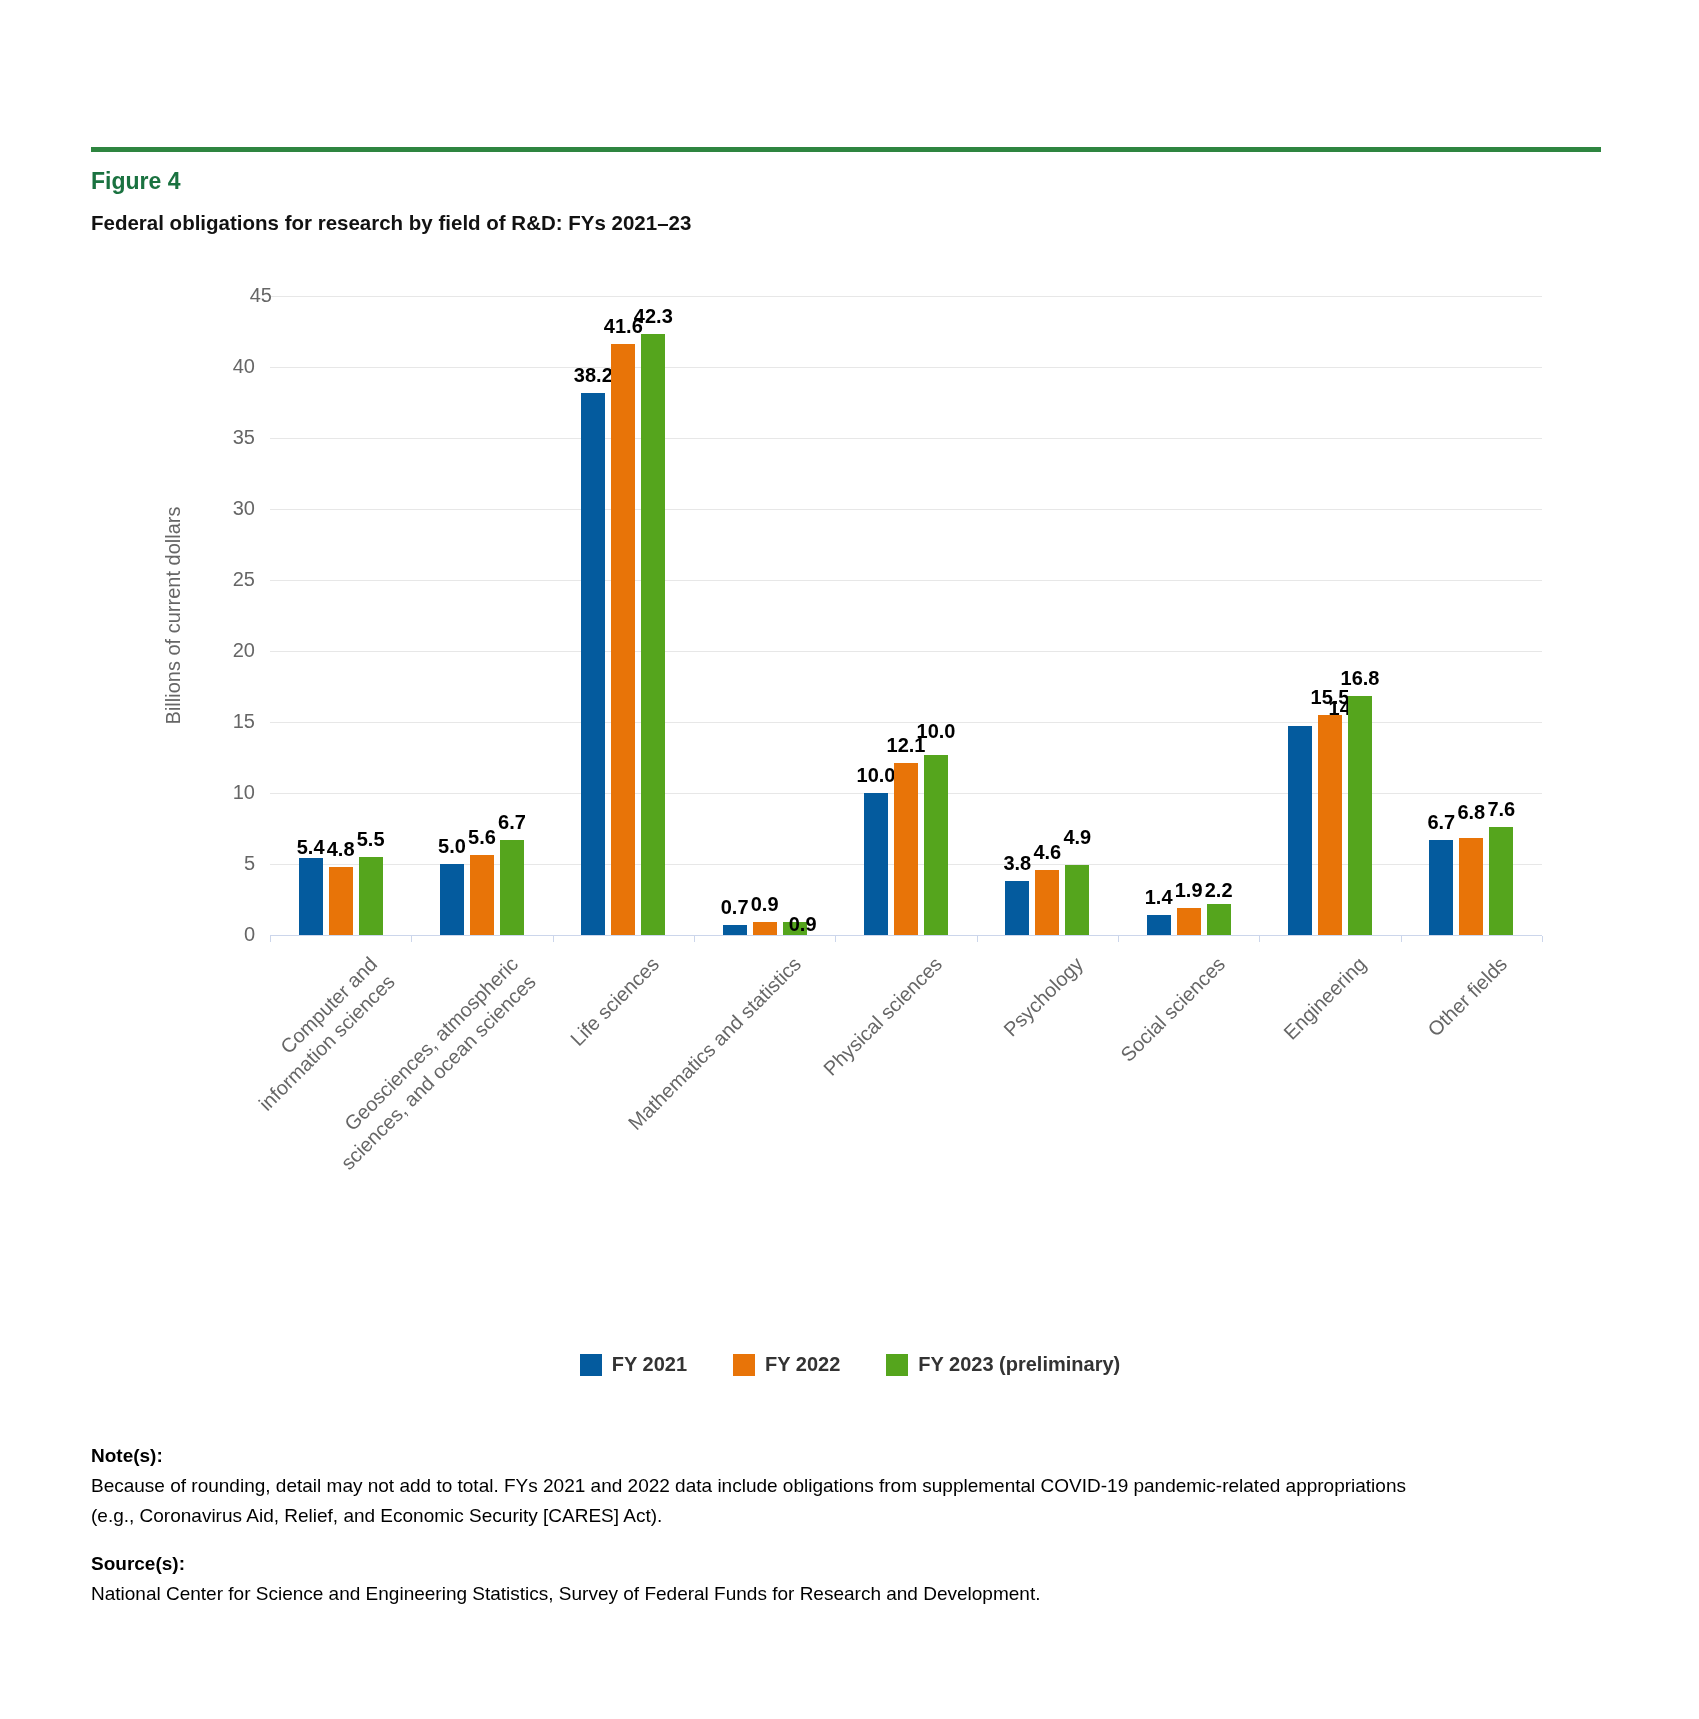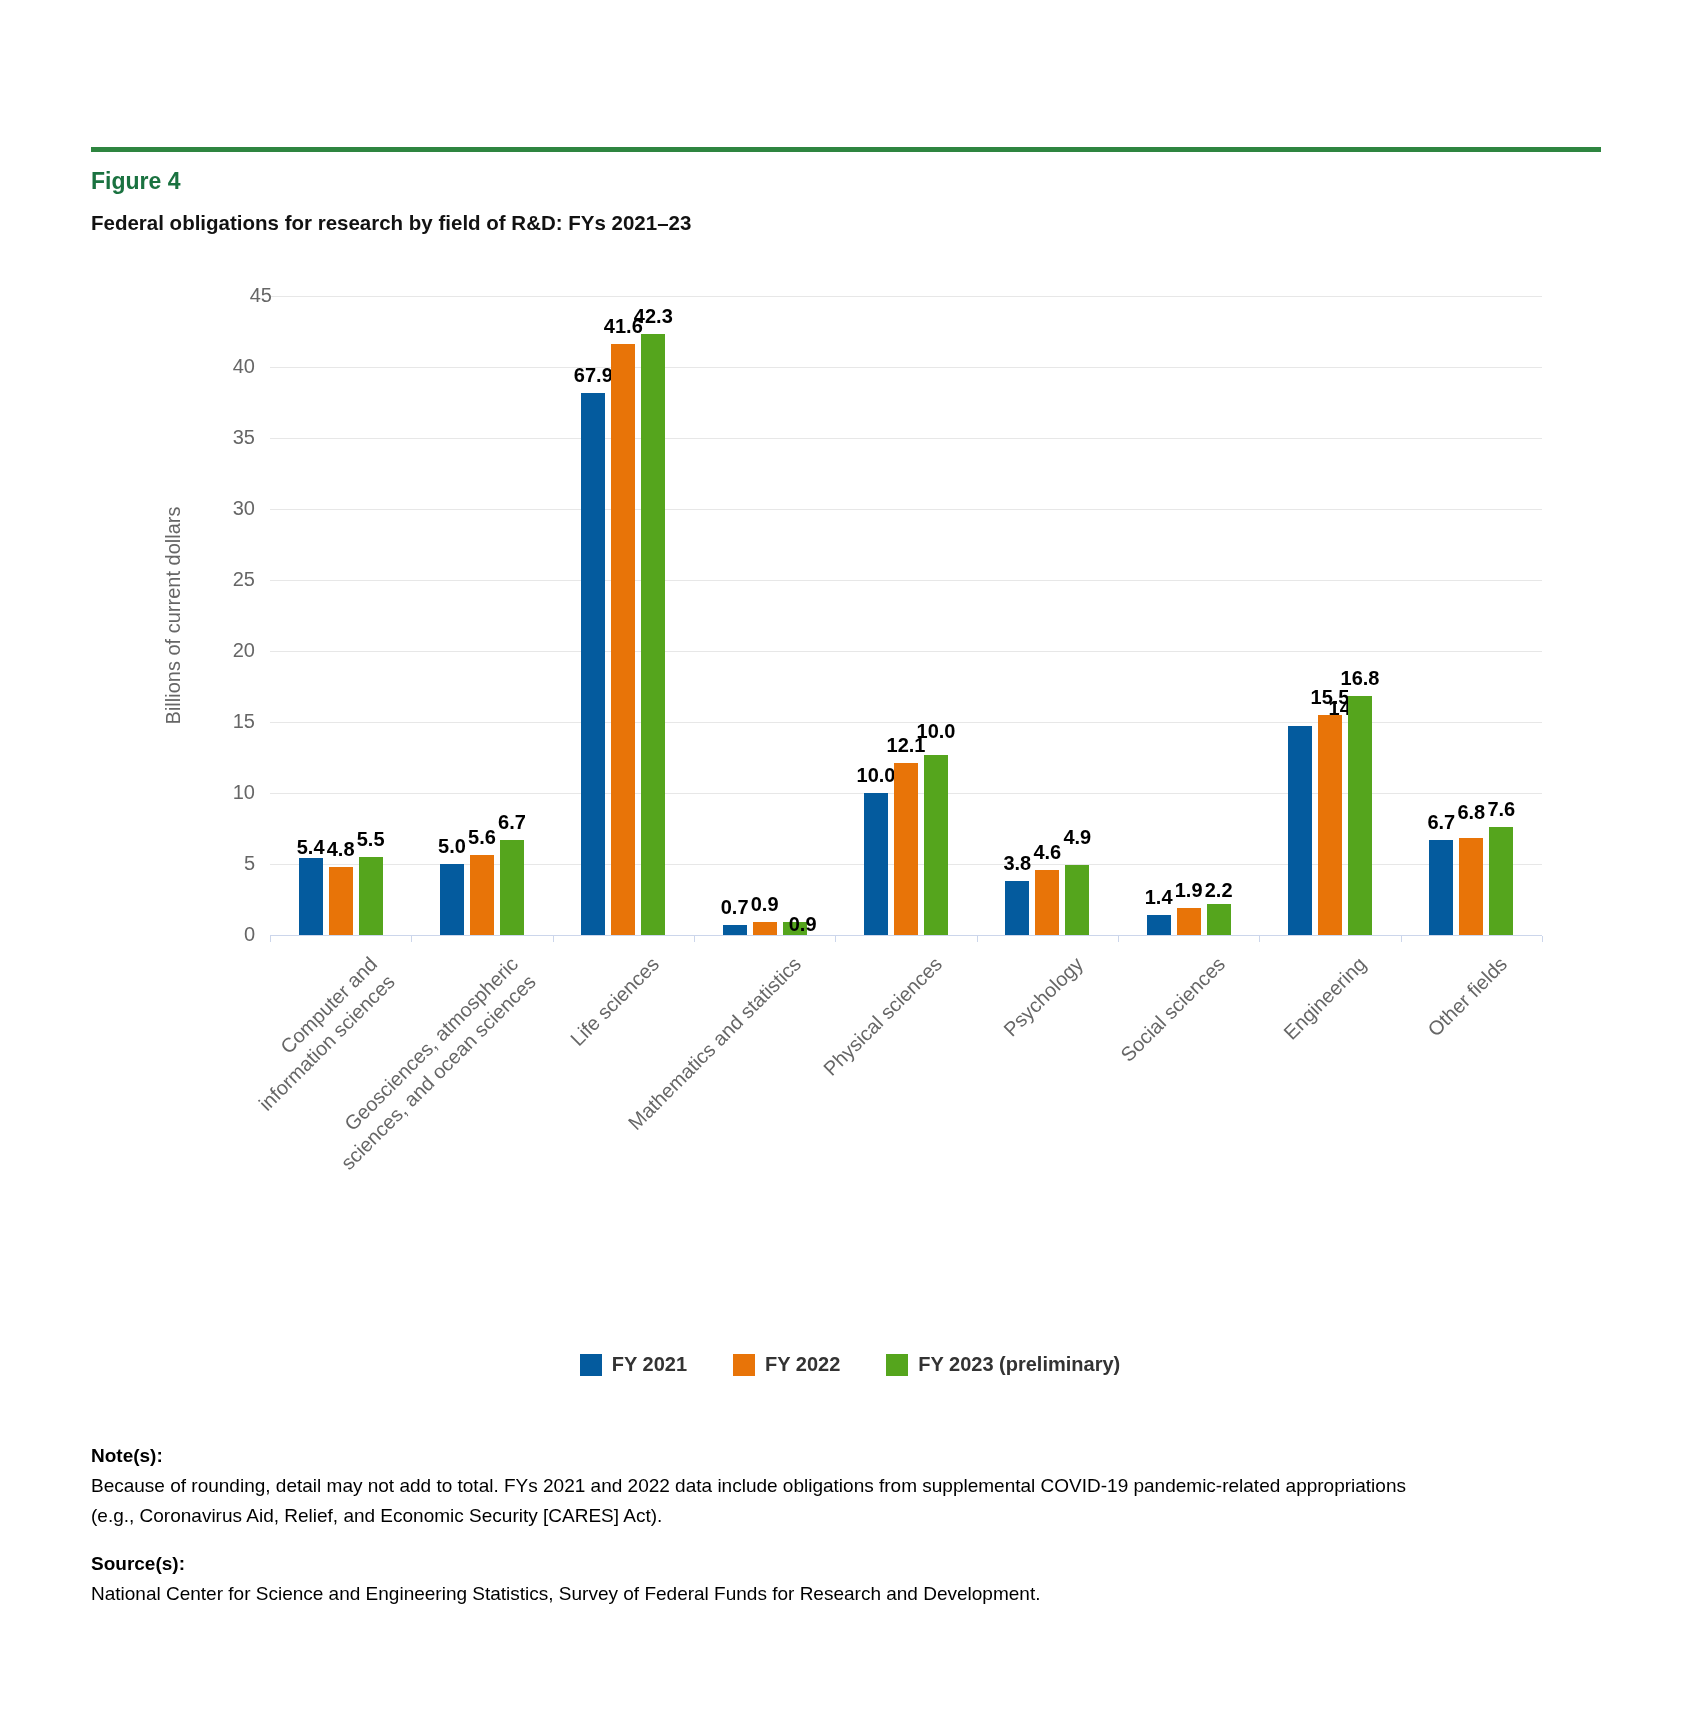--- a/index.html
+++ b/index.html
@@ -92,21 +92,21 @@
 information sciences</div>
       <div class="bar" style="left: 440px; top: 864px; height: 71px; background: rgb(4, 91, 158);"></div>
       <div class="val" style="left: 412px; top: 835px;">5.0</div>
       <div class="bar" style="left: 470px; top: 855.48px; height: 79.52px; background: rgb(232, 116, 8);"></div>
       <div class="val" style="left: 442px; top: 826.48px;">5.6</div>
       <div class="bar" style="left: 500px; top: 839.86px; height: 95.14px; background: rgb(85, 165, 29);"></div>
       <div class="val" style="left: 472px; top: 810.86px;">6.7</div>
       <div class="xlab" style="left: 86px; top: 952px;">Geosciences, atmospheric
 sciences, and ocean sciences</div>
       <div class="bar" style="left: 581.333px; top: 392.56px; height: 542.44px; background: rgb(4, 91, 158);"></div>
-      <div class="val" style="left: 553.333px; top: 363.56px;">67.9</div>
+      <div class="val" style="left: 553.333px; top: 363.56px;">38.2</div>
       <div class="bar" style="left: 611.333px; top: 344.28px; height: 590.72px; background: rgb(232, 116, 8);"></div>
       <div class="val" style="left: 583.333px; top: 315.28px;">41.6</div>
       <div class="bar" style="left: 641.333px; top: 334.34px; height: 600.66px; background: rgb(85, 165, 29);"></div>
       <div class="val" style="left: 613.333px; top: 305.34px;">42.3</div>
       <div class="xlab" style="left: 227.333px; top: 952px;">Life sciences</div>
       <div class="bar" style="left: 722.667px; top: 925.06px; height: 9.94px; background: rgb(4, 91, 158);"></div>
       <div class="val" style="left: 694.667px; top: 896.06px;">0.7</div>
       <div class="bar" style="left: 752.667px; top: 922.22px; height: 12.78px; background: rgb(232, 116, 8);"></div>
       <div class="val" style="left: 724.667px; top: 893.22px;">0.9</div>
       <div class="bar" style="left: 782.667px; top: 922.22px; height: 12.78px; background: rgb(85, 165, 29);"></div>

